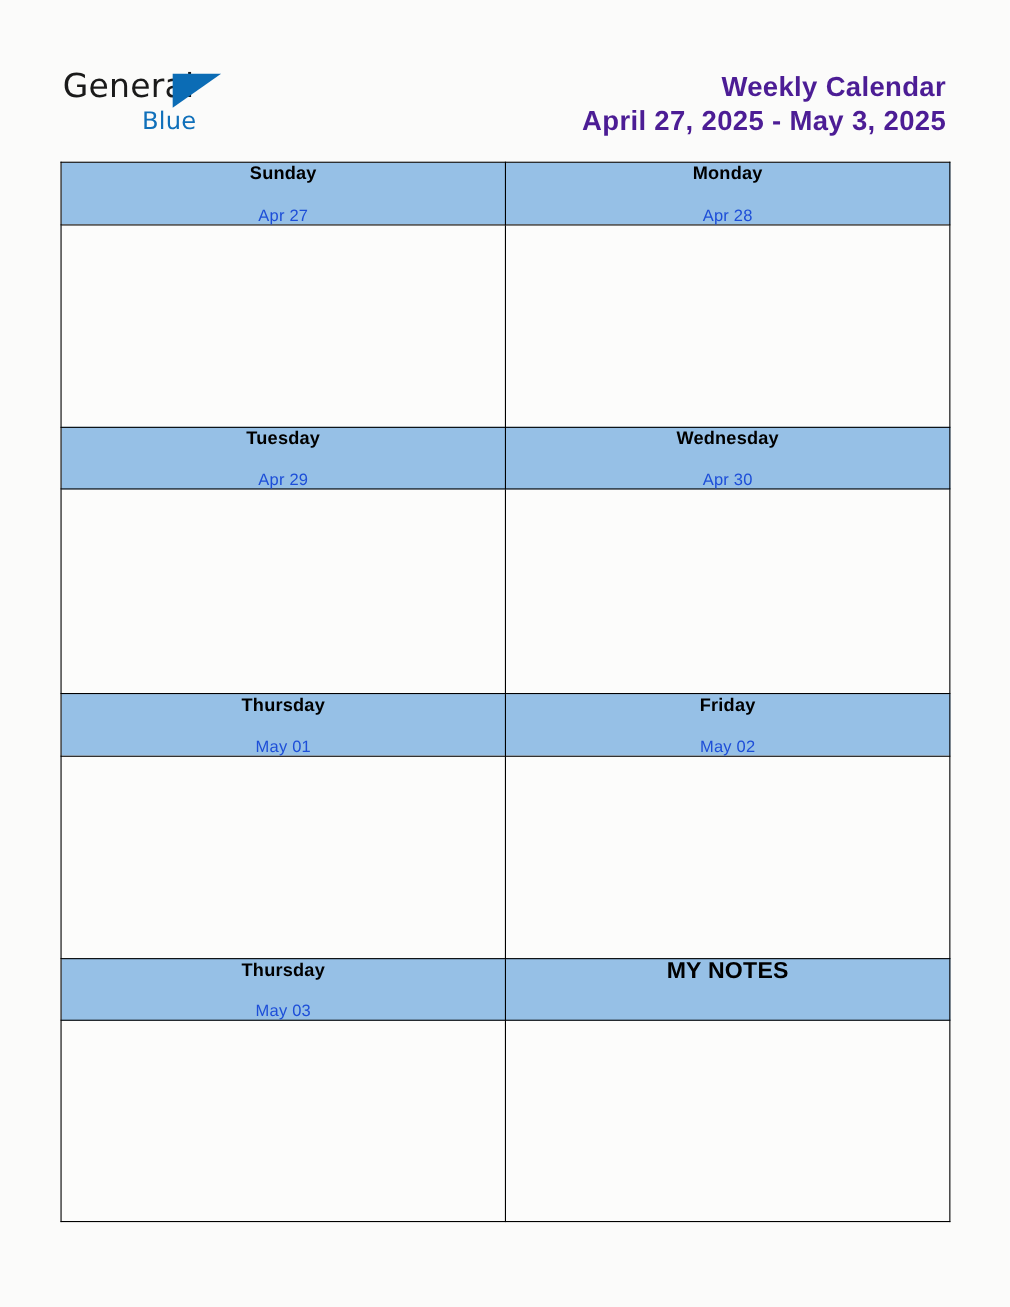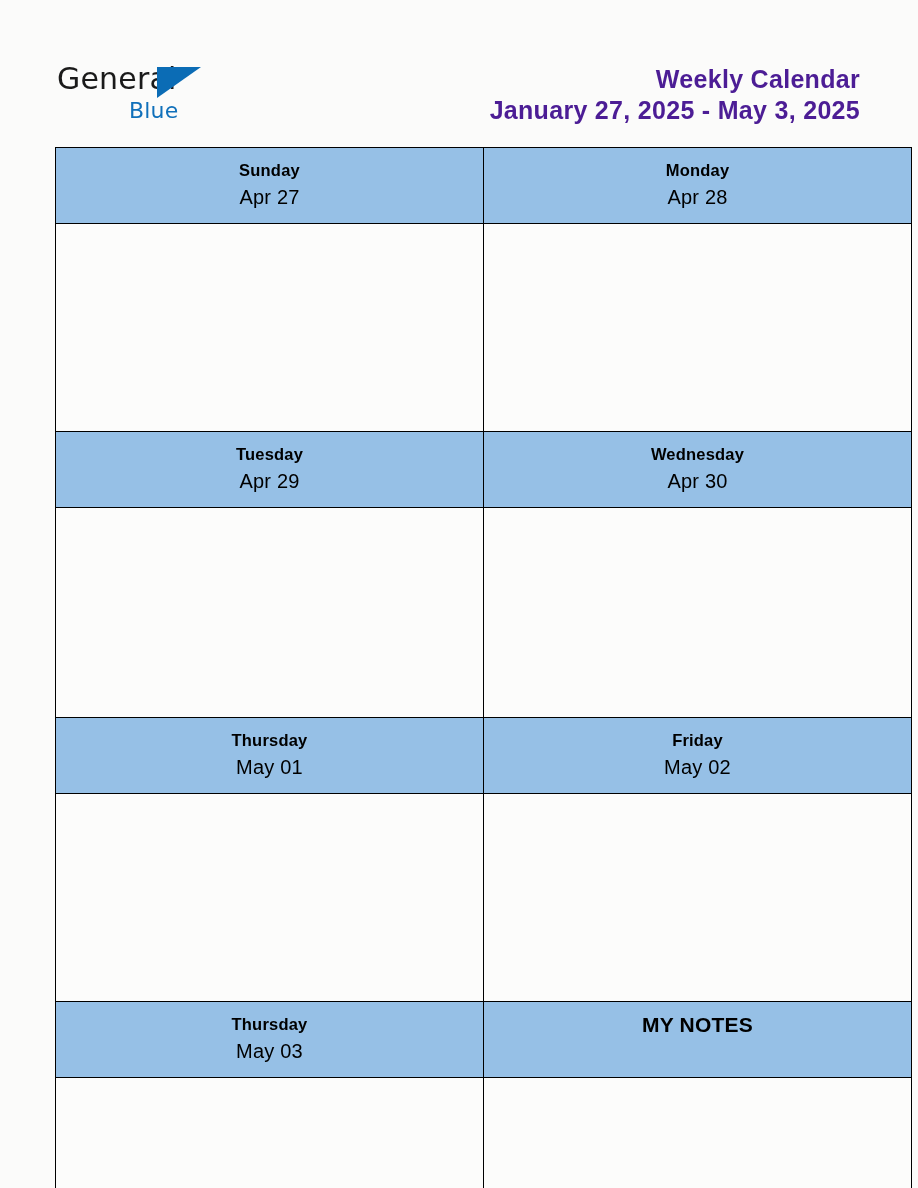--- a/index.html
+++ b/index.html
@@ -97,21 +97,21 @@
   .calendar {
     position: absolute;
     left: 55px;
     top: 147px;
     width: 806px;
     border-collapse: collapse;
     table-layout: fixed;
   }
   .calendar td {
     border: 1.6px solid #000000;
-    padding: 12px;
+    padding: 0;
     vertical-align: top;
   }
   .col-half { width: 403px; }
 
   .dayhead {
     background: #96c0e6;
     height: 51px;
     text-align: center;
     vertical-align: middle;
   }
@@ -123,25 +123,25 @@
   .day-name {
     display: block;
     font-size: 16.5px;
     font-weight: bold;
     color: #000000;
     letter-spacing: 0.2px;
     margin-top: 2px;
   }
   .day-date {
     display: block;
-    font-size: 20px;
+    font-size: 15px;
     font-weight: 400;
-    color: #000000;
-    letter-spacing: 0.2px;
-    margin-top: 8px;
+    color: #1d4ed8;
+    letter-spacing: 0.2px;
+    margin-top: 22px;
   }
   .notes-head .day-name {
     margin-top: 0;
     font-size: 21px;
   }
 
   .daybody {
     height: 183px;
     background: #fcfcfb;
   }
@@ -165,21 +165,21 @@
   <div class="header">
 
     <div class="logo">
       <span class="logo-general">General</span>
       <span class="logo-triangle"></span>
       <span class="logo-blue">Blue</span>
     </div>
 
     <div class="titleblock">
       <div class="title-main">Weekly Calendar</div>
-      <div class="title-sub">January 27, 2025 - May 3, 2025</div>
+      <div class="title-sub">April 27, 2025 - May 3, 2025</div>
     </div>
 
   </div>
 
   <table class="calendar">
     <tbody>
 
       <tr>
         <td class="dayhead col-half">
           <span class="dayhead-inner">

